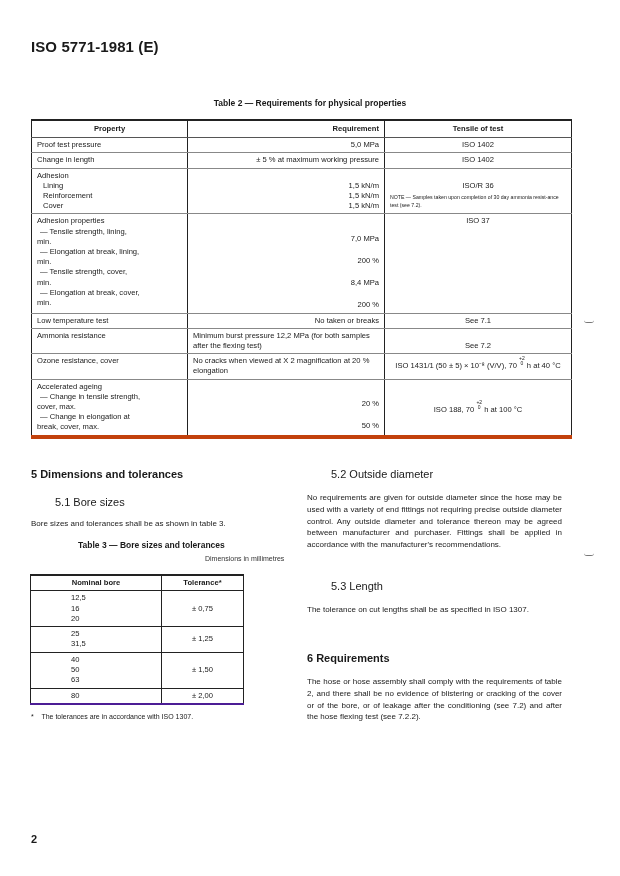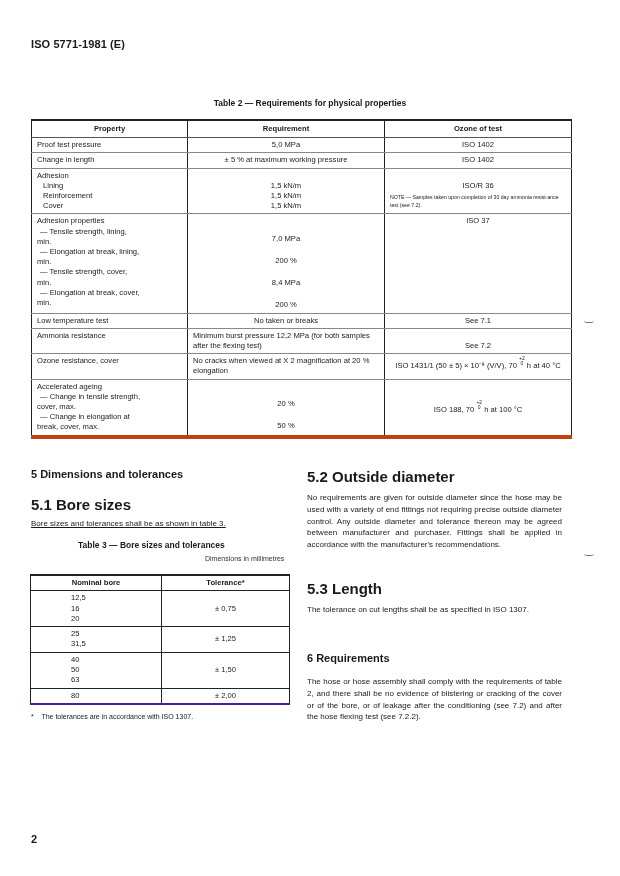--- a/index.html
+++ b/index.html
@@ -1,37 +1,37 @@
 <!DOCTYPE html>
 <html><head>
 <meta charset="utf-8">
 <style>
   html, body { margin: 0; padding: 0; background: #ffffff; }
   body { width: 620px; height: 876px; position: relative; overflow: hidden; font-family: "Liberation Sans", sans-serif; color: #1a1a1a; }
   .abs { position: absolute; }
-  .doc-header { left: 31px; top: 38px; font-size: 11px; font-weight: bold; letter-spacing: 0.1px; }
+  .doc-header { left: 31px; top: 38px; font-size: 15px; font-weight: bold; letter-spacing: 0.1px; }
   .t2-caption { left: 0; width: 620px; top: 98px; text-align: center; font-size: 8.5px; font-weight: bold; }
   table { border-collapse: collapse; }
   .t2 { position: absolute; left: 31px; top: 119px; width: 541px; font-size: 7.6px; line-height: 10.2px; }
   .t2 td, .t2 th { border-left: 1px solid #222; border-right: 1px solid #222; border-bottom: 1px solid #888; padding: 2px 5px; vertical-align: top; }
   .t2 th { font-weight: bold; text-align: center; padding: 3px 5px; border-top: 2px solid #222; border-bottom: 1px solid #555; }
   .t2 tr:last-child td { border-bottom: 4px solid #c2410c; }
   .t2 .c1 { width: 145px; }
-  .t2 .c2 { width: 186px; text-align: center; }
+  .t2 .c2 { width: 186px; text-align: right; }
   .t2 .c3 { text-align: center; }
   .t2 .left { text-align: left; }
   .sub { display: block; padding-left: 6px; }
   .dash { display: block; padding-left: 3px; }
   .note { font-size: 5.2px; line-height: 8px; text-align: left; display: block; margin-top: 2px; }
   .sup-frac { display: inline-block; font-size: 5px; line-height: 5px; vertical-align: 3px; text-align: center; }
   .h1 { font-size: 11px; font-weight: bold; }
-  .h2 { font-size: 15px; font-weight: bold; }
+  .h2 { font-size: 11px; font-weight: normal; margin-left: 24px; }
   .para { font-size: 8px; line-height: 11.8px; }
   .just { text-align: justify; }
-  .t3 { position: absolute; left: 30px; top: 574px; width: 260px; font-size: 7.6px; line-height: 10.3px; }
+  .t3 { position: absolute; left: 30px; top: 574px; width: 214px; font-size: 7.6px; line-height: 10.3px; }
   .t3 td, .t3 th { border: 1px solid #222; padding: 2px 6px; }
   .t3 th { font-weight: bold; text-align: center; border-top: 2px solid #222; }
   .t3 td.nb { padding-left: 40px; }
   .t3 td.tol { text-align: center; vertical-align: middle; }
   .t3 tr:last-child td { border-bottom: 2px solid #4c1d95; }
   .footnote { font-size: 7px; }
   .page-num { left: 31px; top: 833px; font-size: 11px; font-weight: bold; }
   .mark { width: 10px; height: 2px; border-bottom: 1px solid #777; border-radius: 0 0 6px 6px; }
 </style>
 </head>
@@ -39,21 +39,21 @@
 
 <div class="abs doc-header">ISO 5771-1981 (E)</div>
 
 <div class="abs t2-caption">Table 2 — Requirements for physical properties</div>
 
 <table class="t2">
   <tbody>
       <tr>
     <th class="c1">Property</th>
     <th class="c2">Requirement</th>
-    <th>Ozone of test</th>
+    <th>Tensile of test</th>
   </tr>
   <tr>
     <td class="c1">Proof test pressure</td>
     <td class="c2">5,0 MPa</td>
     <td class="c3">ISO 1402</td>
   </tr>
   <tr>
     <td class="c1">Change in length</td>
     <td class="c2">± 5 % at maximum working pressure</td>
     <td class="c3">ISO 1402</td>
@@ -138,21 +138,21 @@
     </td>
   </tr>
 </tbody>
   </table>
 
 <div class="abs mark" style="left:584px; top:320px;"></div>
 <div class="abs mark" style="left:584px; top:553px;"></div>
 
 <div class="abs h1" style="left:31px; top:468px;">5   Dimensions and tolerances</div>
 <div class="abs h2" style="left:31px; top:496px;">5.1   Bore sizes</div>
-<div class="abs para" style="left:31px; top:518px;text-decoration:underline;">Bore sizes and tolerances shall be as shown in table 3.</div>
+<div class="abs para" style="left:31px; top:518px;">Bore sizes and tolerances shall be as shown in table 3.</div>
 <div class="abs" style="left:78px; top:540px; font-size:8.5px; font-weight:bold;text-align:center;">Table 3 — Bore sizes and tolerances</div>
 <div class="abs" style="left:205px; top:555px; font-size:7px; color:#333;">Dimensions in millimetres</div>
 
 <table class="t3">
   <tbody>
       <tr>
     <th style="width:118px">Nominal bore</th>
     <th>Tolerance*</th>
   </tr>
   <tr>

